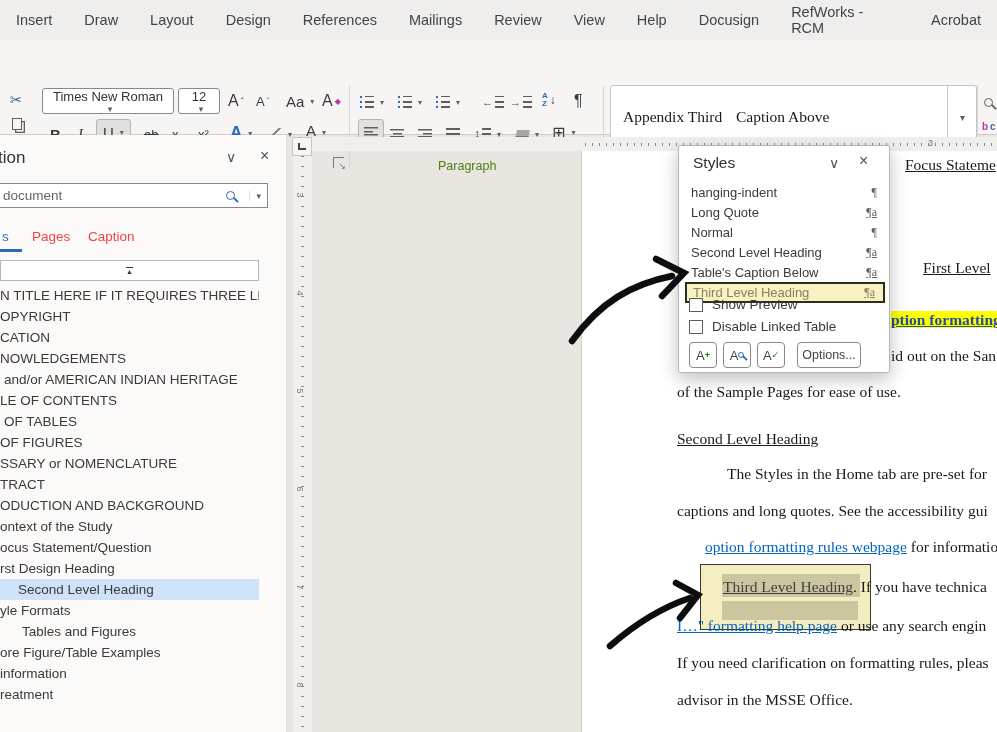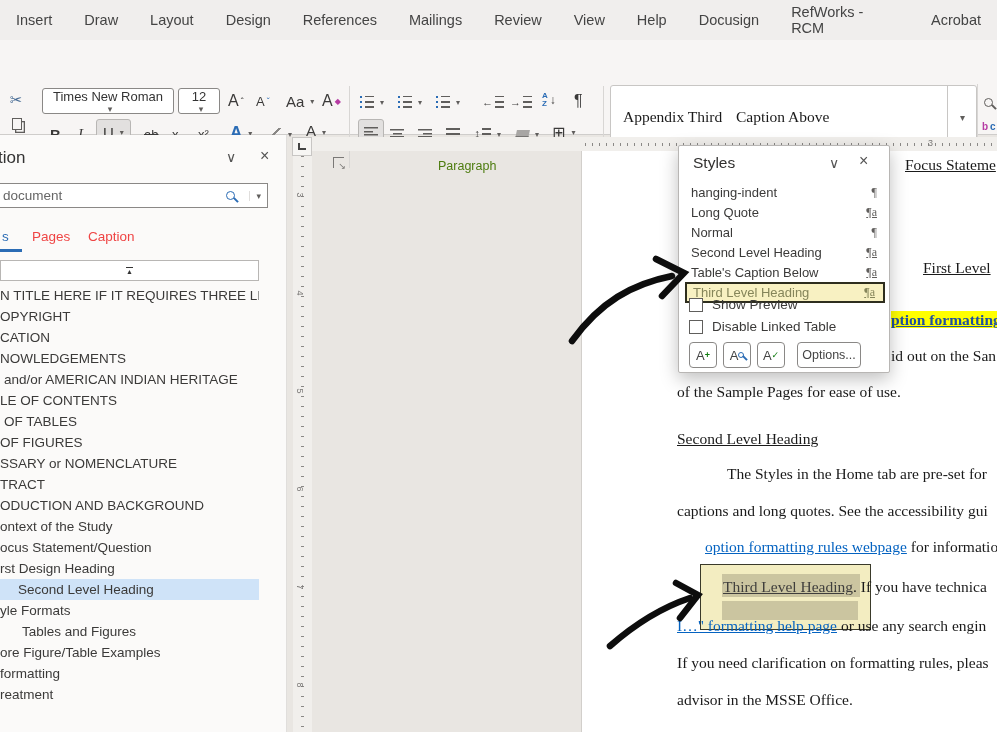--- a/index.html
+++ b/index.html
@@ -372,21 +372,21 @@
       <div class="nav-item">SSARY or NOMENCLATURE</div>
       <div class="nav-item">TRACT</div>
       <div class="nav-item">ODUCTION AND BACKGROUND</div>
       <div class="nav-item">ontext of the Study</div>
       <div class="nav-item">ocus Statement/Question</div>
       <div class="nav-item">rst Design Heading</div>
       <div class="nav-item sel" style="padding-left:18px;">Second Level Heading</div>
       <div class="nav-item">yle Formats</div>
       <div class="nav-item" style="padding-left:22px;">Tables and Figures</div>
       <div class="nav-item">ore Figure/Table Examples</div>
-      <div class="nav-item">formatting</div>
+      <div class="nav-item">information</div>
       <div class="nav-item">reatment</div>
     </div>
   </div>
 
   <div id="corner-box" class="abs">
       <i></i>
     </div>
   <div id="h-ruler" class="abs">
     <div id="h-ticks"></div>
     <div id="h-num">3</div>

